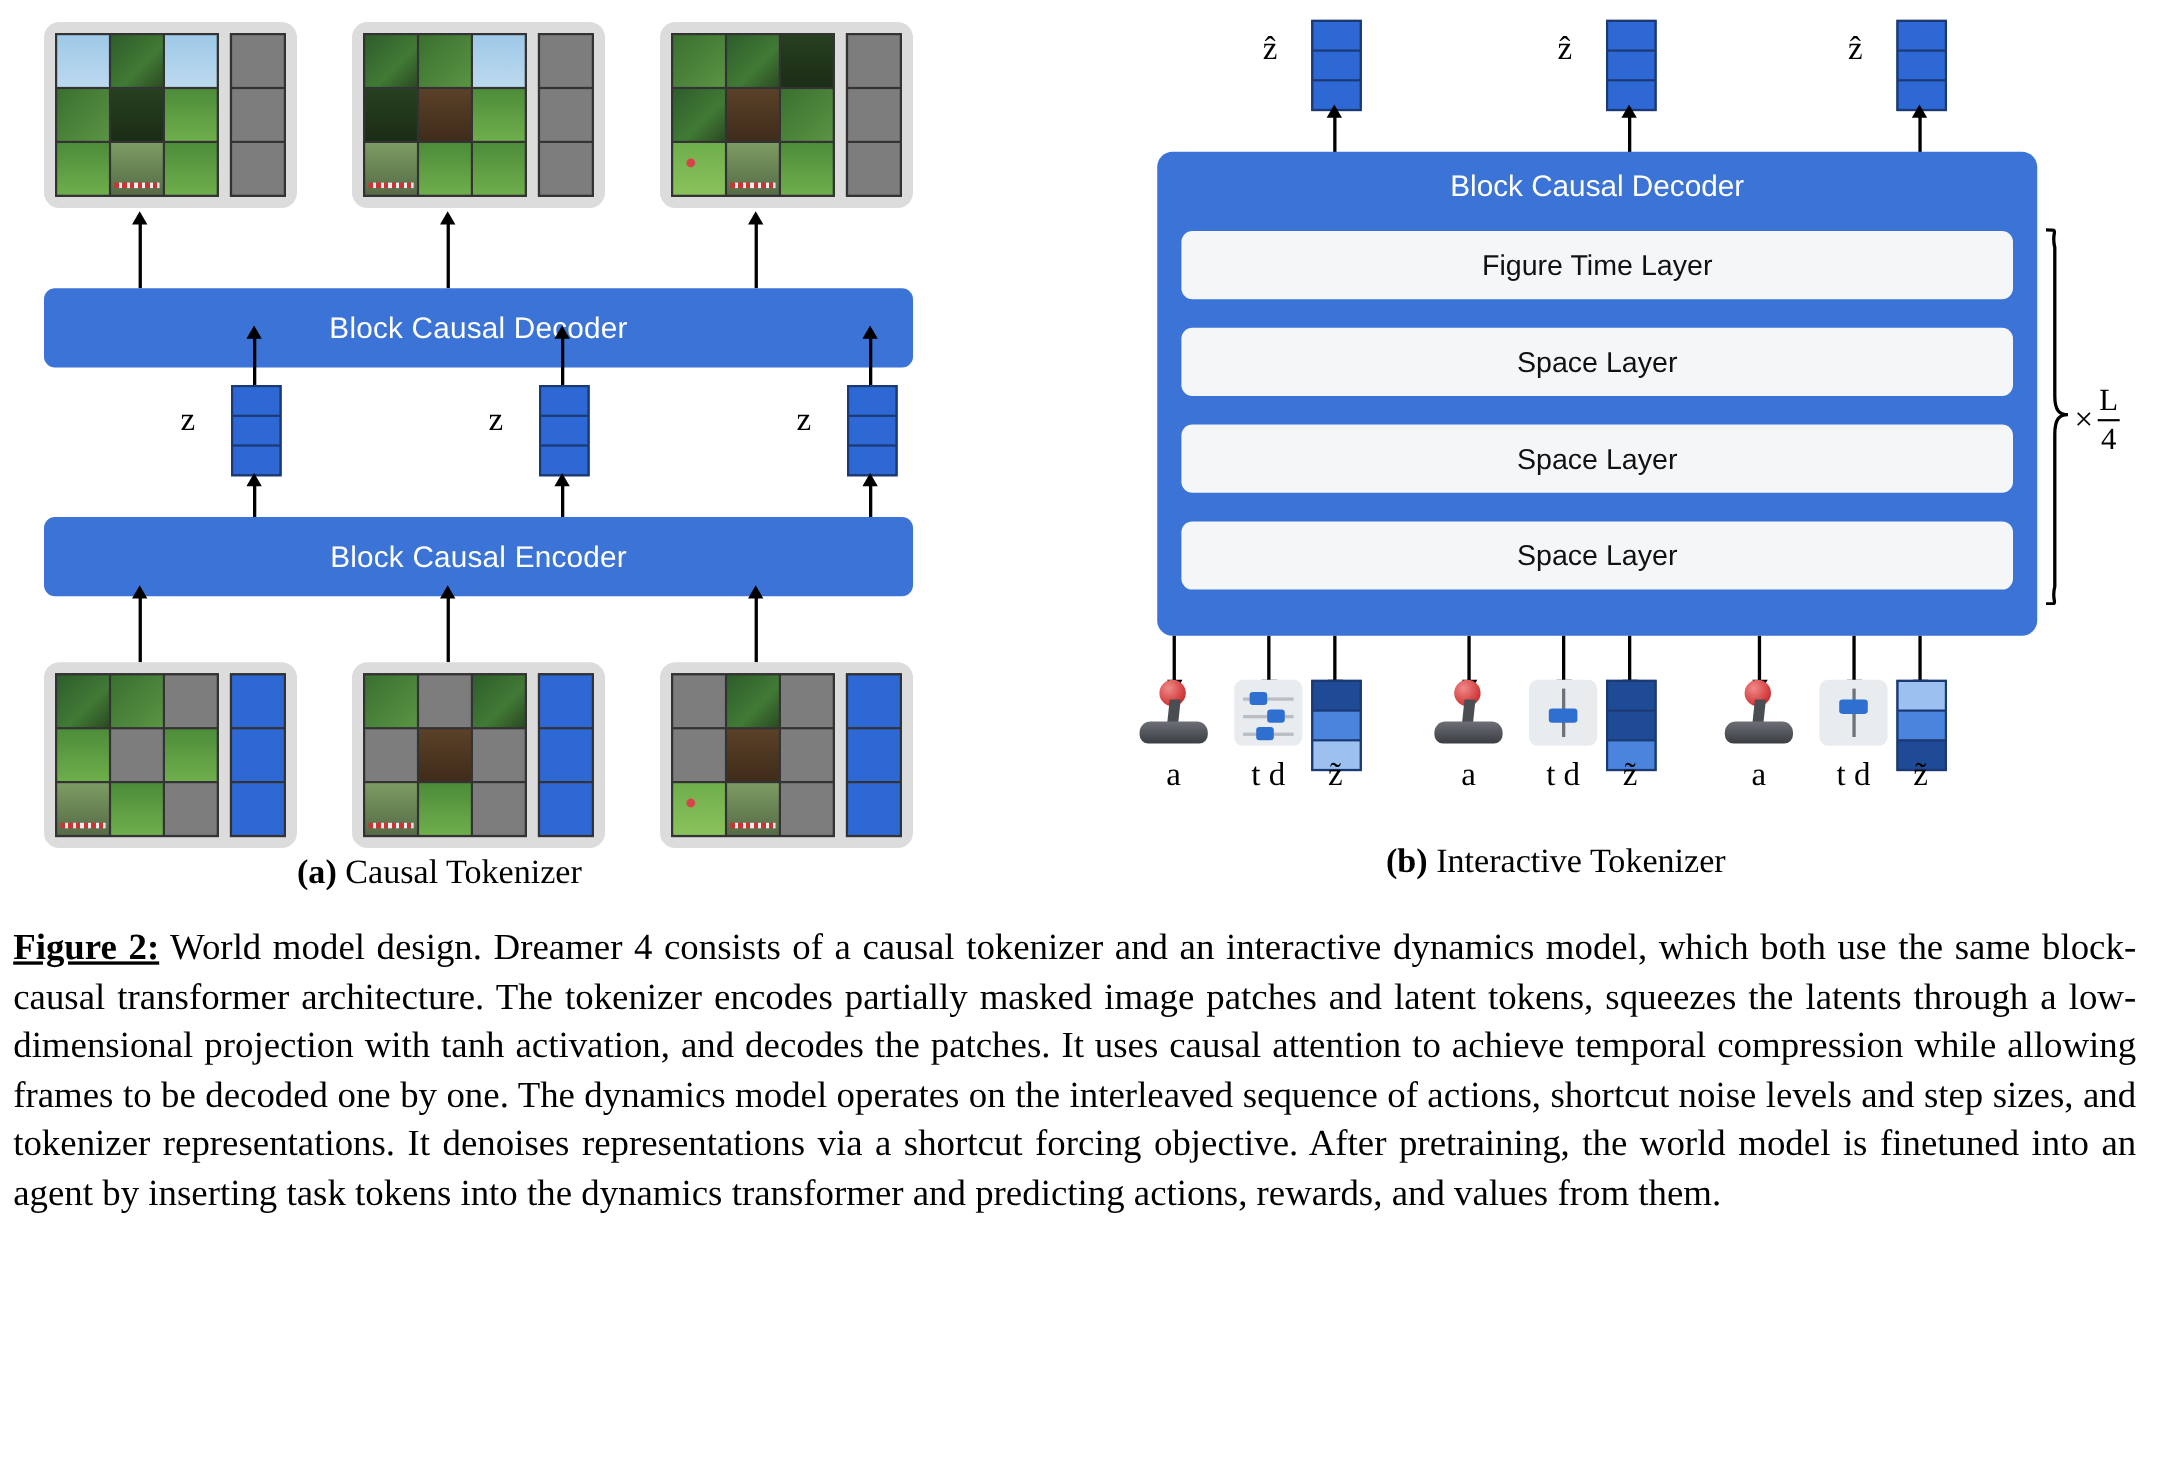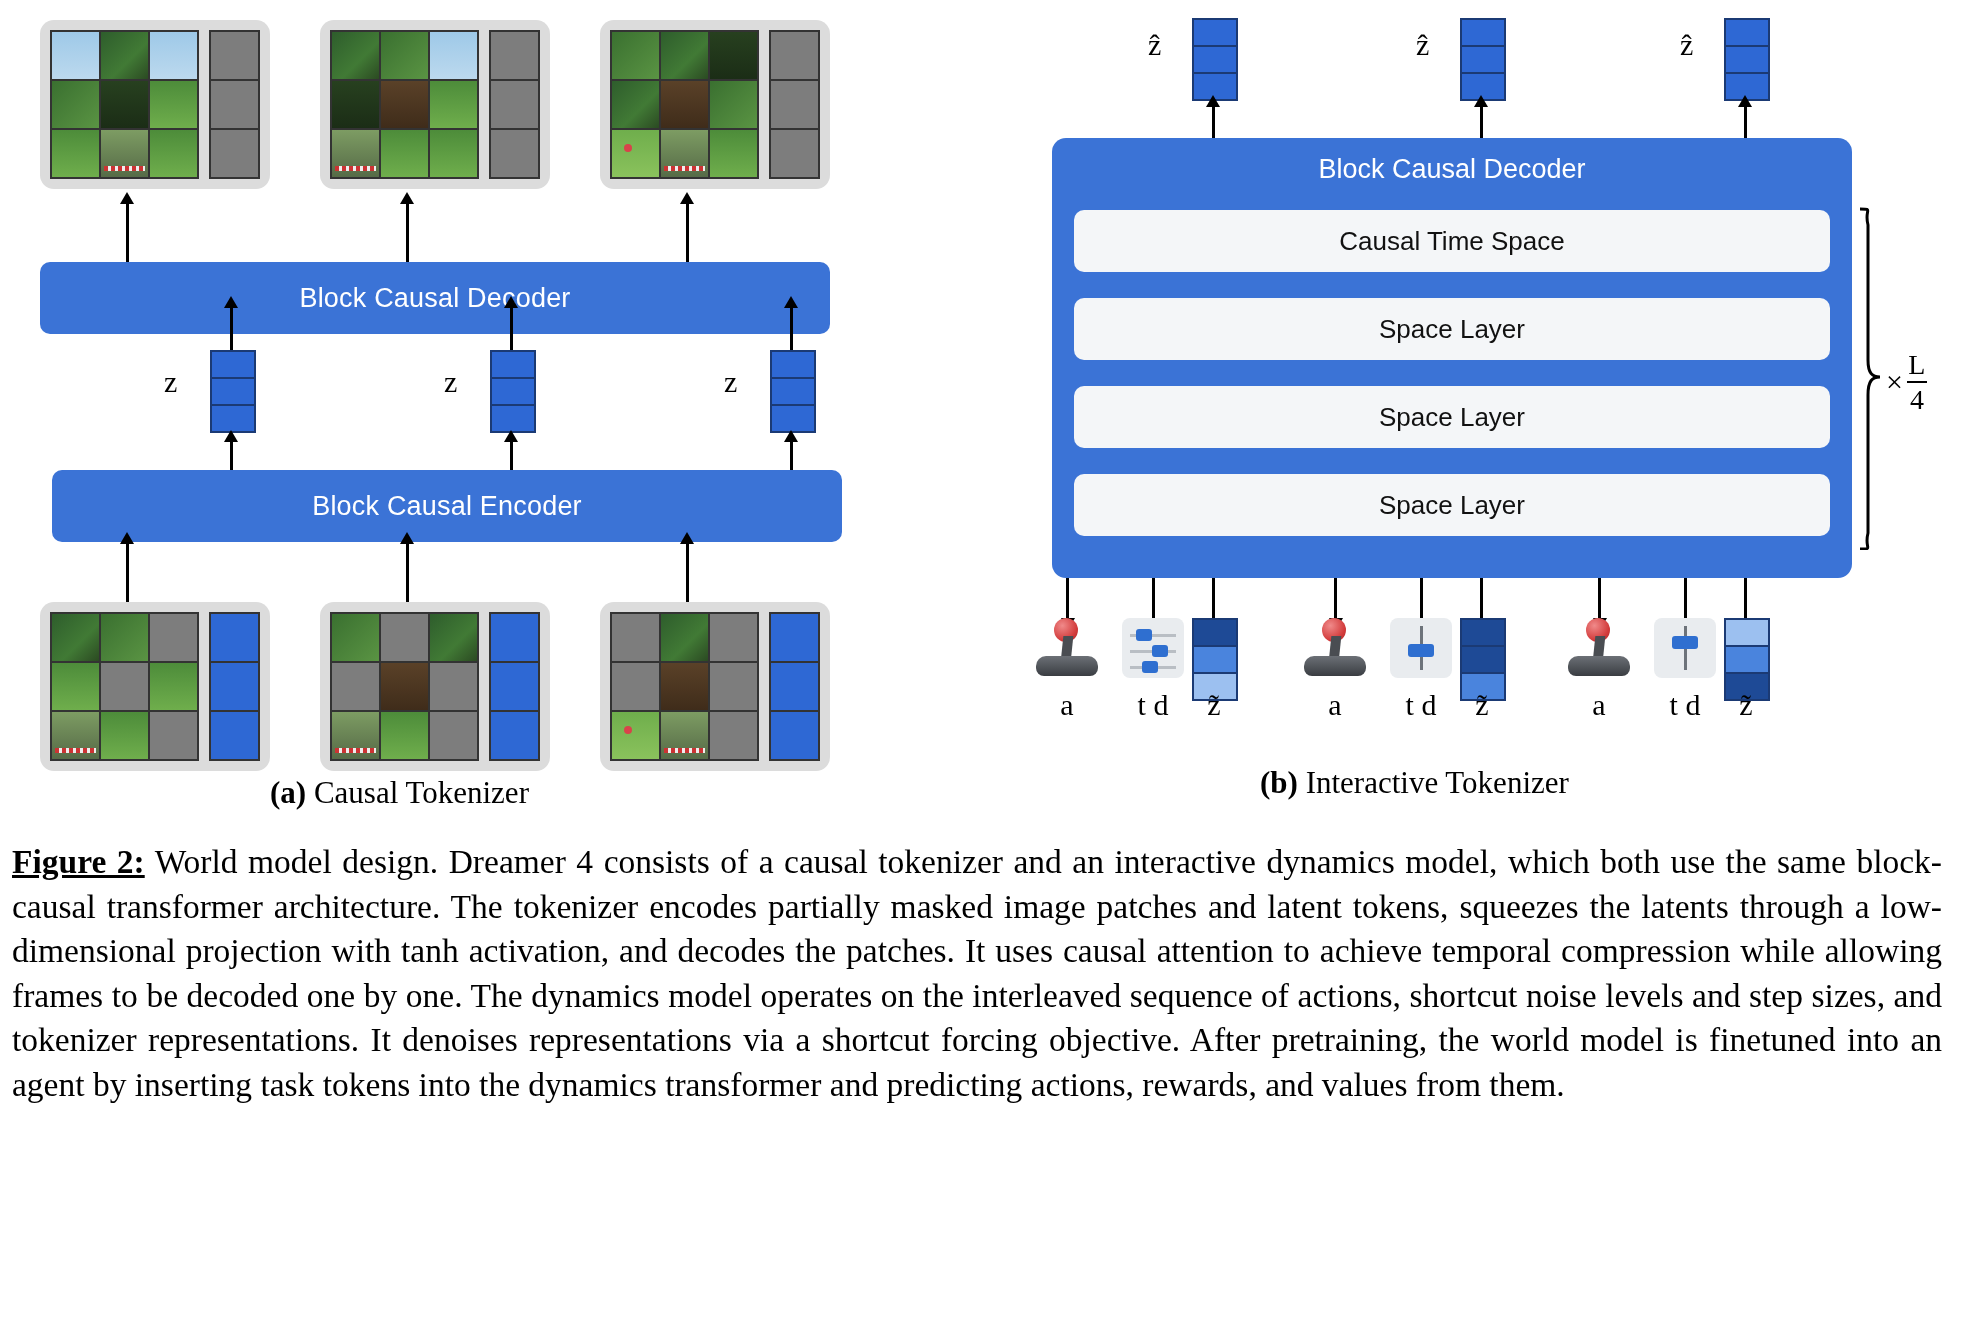--- a/index.html
+++ b/index.html
@@ -383,21 +383,21 @@
     </div>
 
     <div class="arrow" style="left:190px; top:296px; height:44px;"></div>
     <div class="arrow" style="left:470px; top:296px; height:44px;"></div>
     <div class="arrow" style="left:750px; top:296px; height:44px;"></div>
 
     <div class="arrow" style="left:190px; top:430px; height:44px;"></div>
     <div class="arrow" style="left:470px; top:430px; height:44px;"></div>
     <div class="arrow" style="left:750px; top:430px; height:44px;"></div>
 
-    <div class="block-bar" style="left:12px; top:460px; width:790px; height:72px;">Block Causal Encoder</div>
+    <div class="block-bar" style="left:0px; top:460px; width:790px; height:72px;">Block Causal Encoder</div>
 
     <div class="arrow" style="left:86px; top:532px; height:60px;"></div>
     <div class="arrow" style="left:366px; top:532px; height:60px;"></div>
     <div class="arrow" style="left:646px; top:532px; height:60px;"></div>
 
     <div class="frame-group" style="left:0px; top:592px;">
       <div class="patch-grid">
         <div class="patch p-tree"></div>
         <div class="patch p-leaf"></div>
         <div class="patch masked"></div>
@@ -480,21 +480,21 @@
     <div class="zhat-label" style="left:650px; top:28px;">ẑ</div>
     <div class="zhat-token" style="left:694px; top:18px;">
       <div></div>
         <div></div>
         <div></div>
     </div>
     <div class="arrow" style="left:714px; top:105px; height:45px;"></div>
 
     <div class="dyn-box">
       <div class="dyn-title">Block Causal Decoder</div>
-      <div class="layer" style="top:72px;">Causal Time Space</div>
+      <div class="layer" style="top:72px;">Figure Time Layer</div>
       <div class="layer" style="top:160px;">Space Layer</div>
       <div class="layer" style="top:248px;">Space Layer</div>
       <div class="layer" style="top:336px;">Space Layer</div>
     </div>
 
     <svg style="position:absolute; left:828px; top:205px;" width="26" height="345">
       <path d="M2 4 C16 4, 6 4, 10 20 L10 155 C10 168, 14 172, 22 172 C14 172, 10 176, 10 190 L10 328 C6 344, 16 344, 2 344" fill="none" stroke="#000" stroke-width="3"></path>
     </svg>
     <div class="times-l4" style="left:856px; top:350px;">
       <span>×</span>

